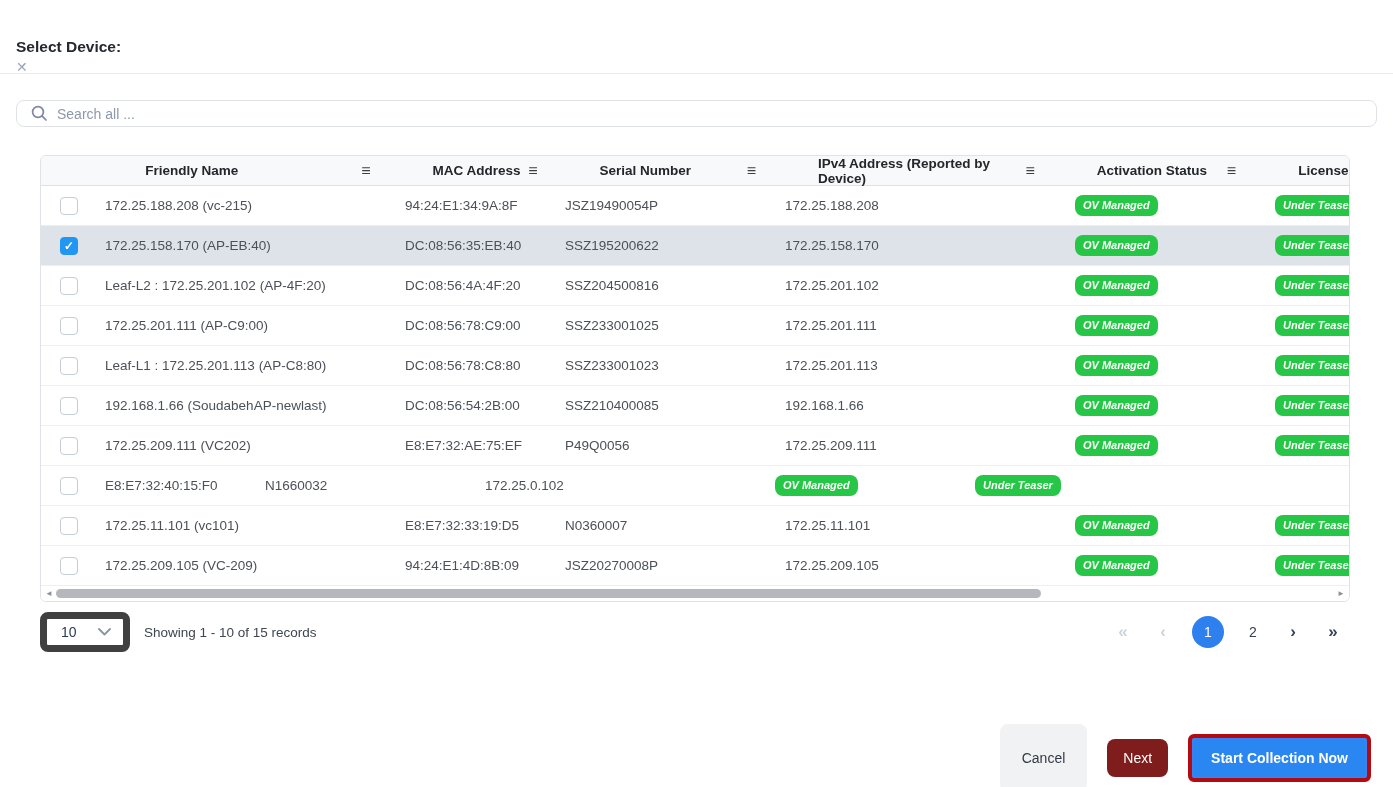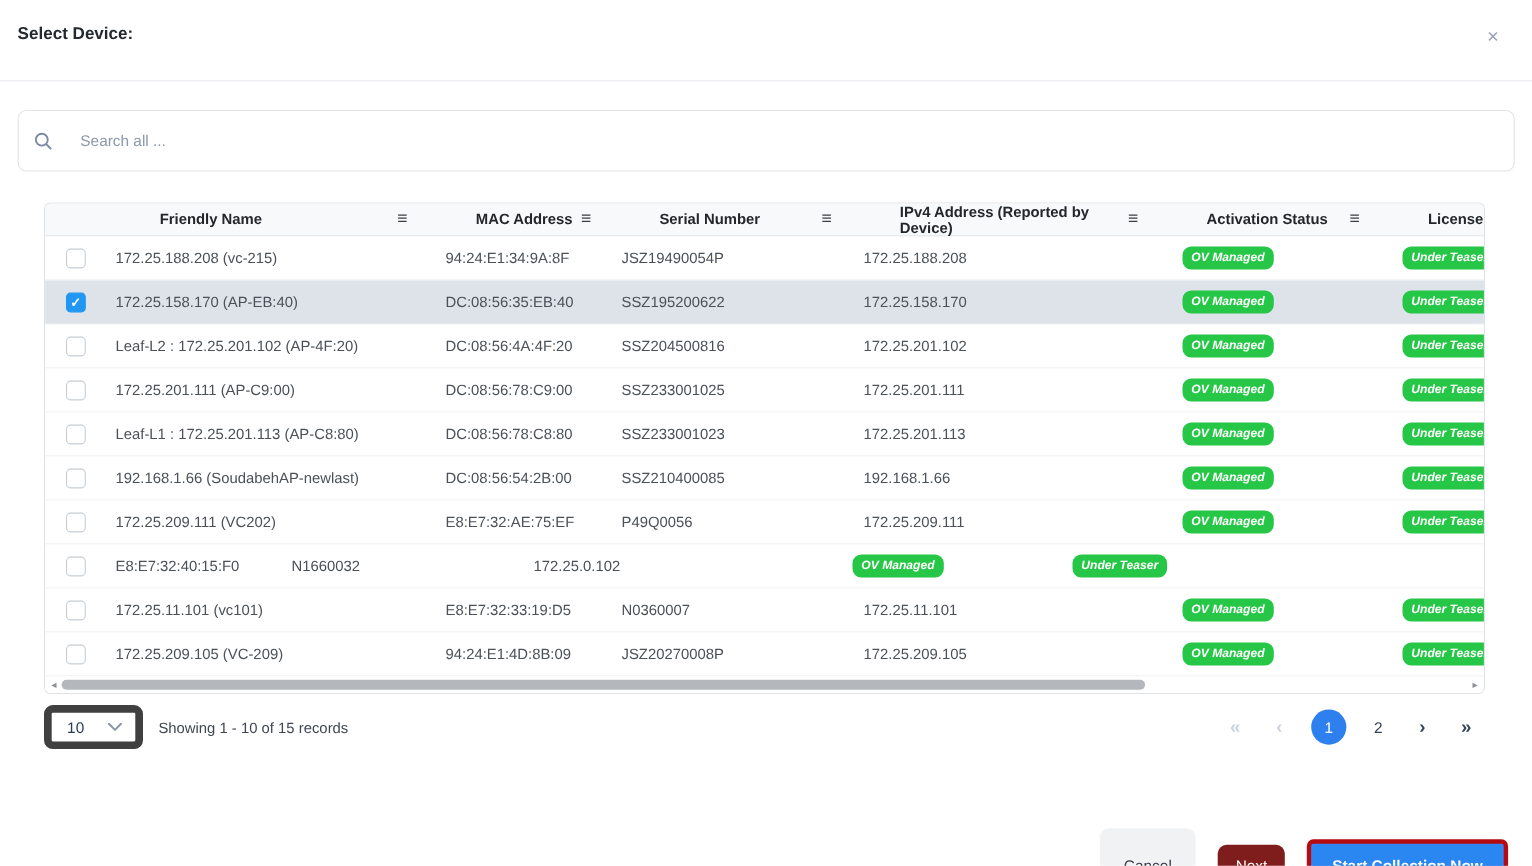--- a/index.html
+++ b/index.html
@@ -2,29 +2,29 @@
 <html><head>
 <meta charset="utf-8">
 <style>
   * { margin:0; padding:0; box-sizing:border-box; }
   html,body { width:1393px; height:787px; background:#ffffff; overflow:hidden;
               font-family:"Liberation Sans", sans-serif; }
 
   
   .modal-header { height:74px; border-bottom:1px solid #e9ecef;
                   display:flex; justify-content:space-between;
-                  padding:22px 30px 0 16px; }
+                  padding:38px 30px 0 16px;flex-direction:column; }
   .modal-title { font-size:15.5px; font-weight:700; color:#24292f; }
   .close-ic { font-size:14px; color:#9aa5bd; cursor:pointer; line-height:1;
               margin-top:4px; }
 
   
-  .searchbar { margin:26px 16px 0 16px; height:56px; border:1px solid #dfe3e8;
+  .searchbar { margin:26px 16px 0 16px; height:27px; border:1px solid #dfe3e8;
                border-radius:8px; display:flex; align-items:center;
-               padding:0 14px; gap:25px; }
+               padding:0 14px; gap:9px; }
   .searchbar svg { flex:0 0 auto; }
   .searchbar input { border:none; outline:none; flex:1; font-size:14px;
                      color:#43506a; font-family:"Liberation Sans",sans-serif; }
   .searchbar input::placeholder { color:#8e98ab; }
 
   
   .table-card { margin:28px 43px 0 40px; border:1px solid #dfe3e7;
                 border-radius:6px; overflow:hidden; position:relative;
                 width:1310px; }
   .thead, .tr { display:flex; width:1400px; }

